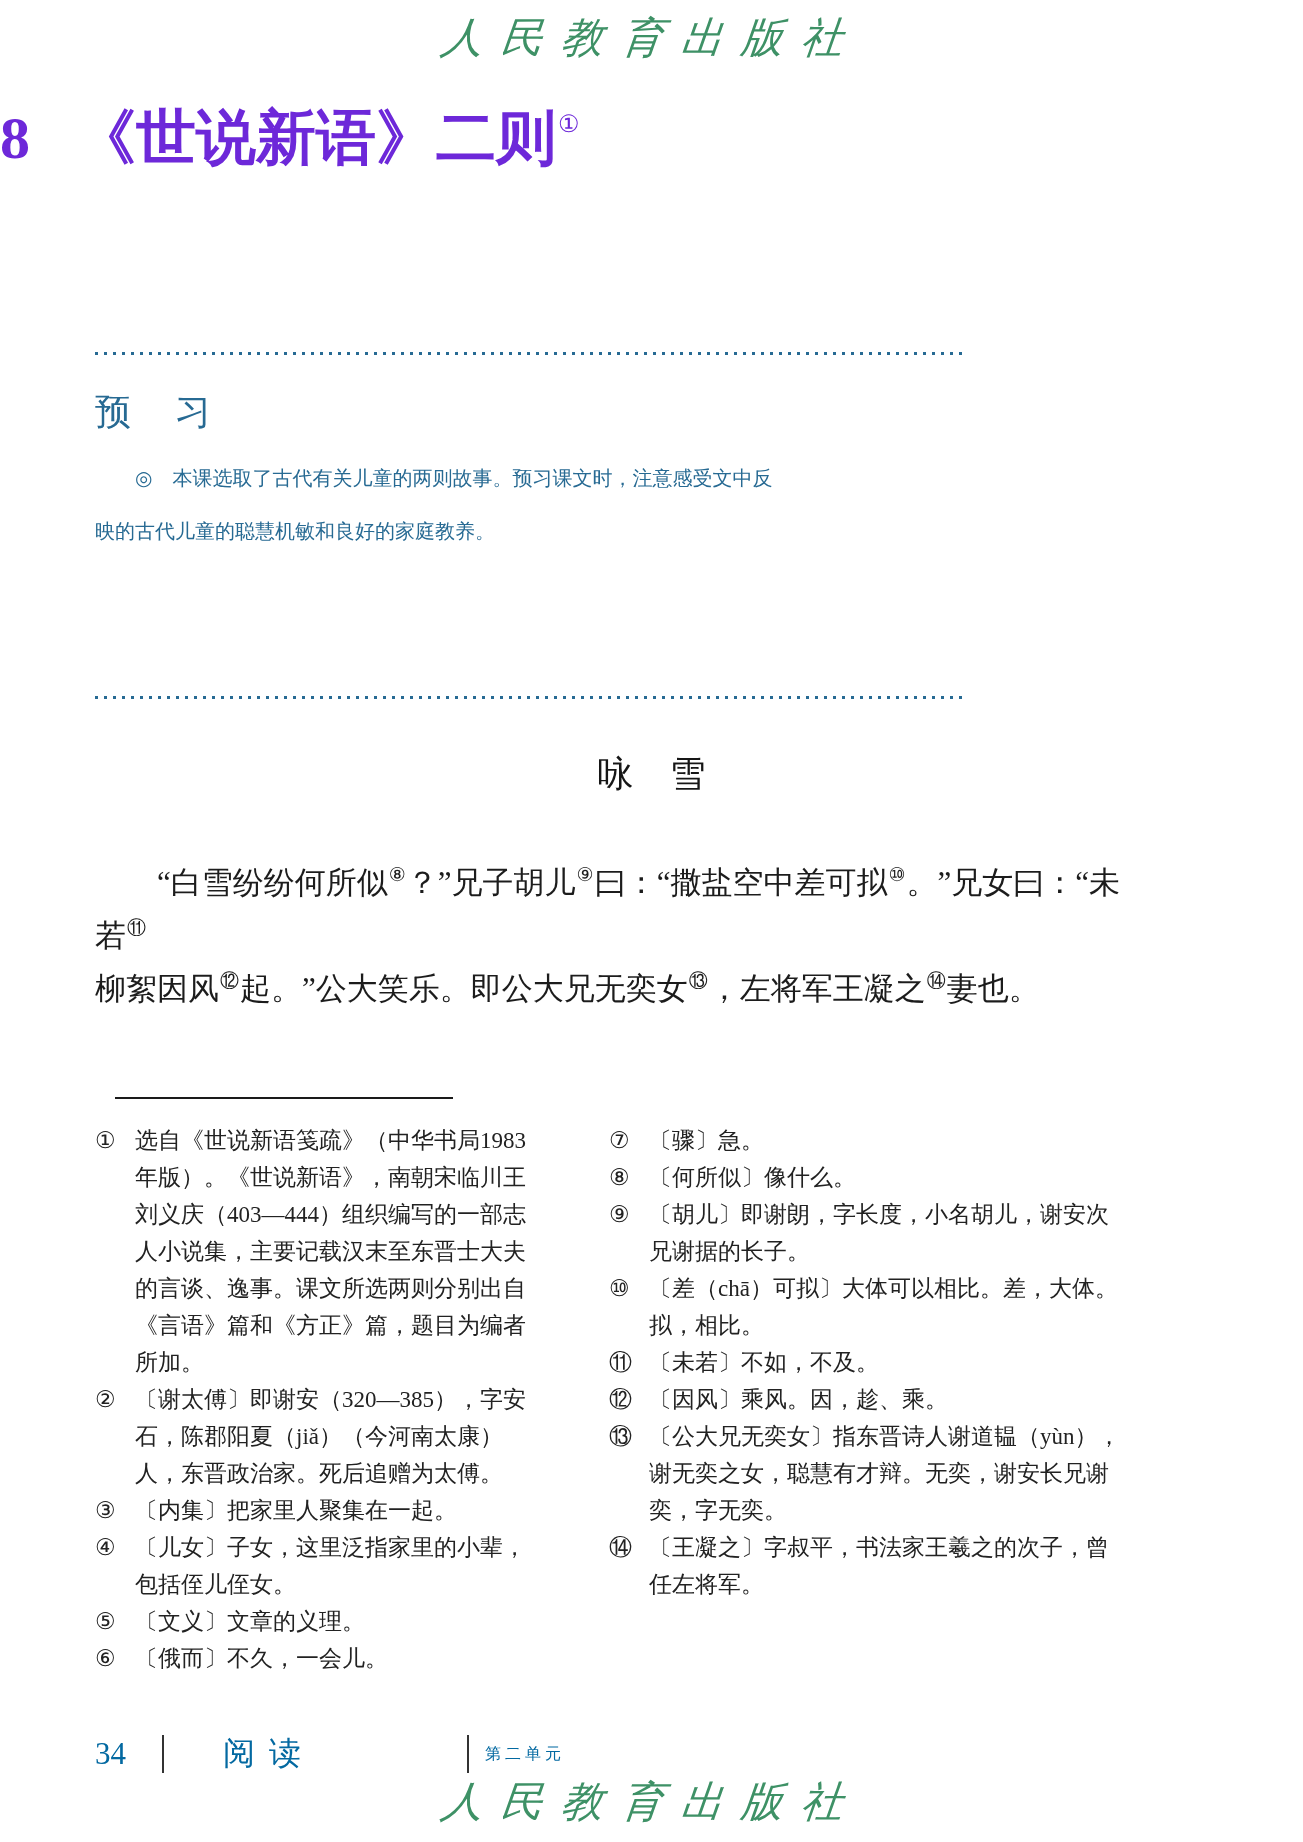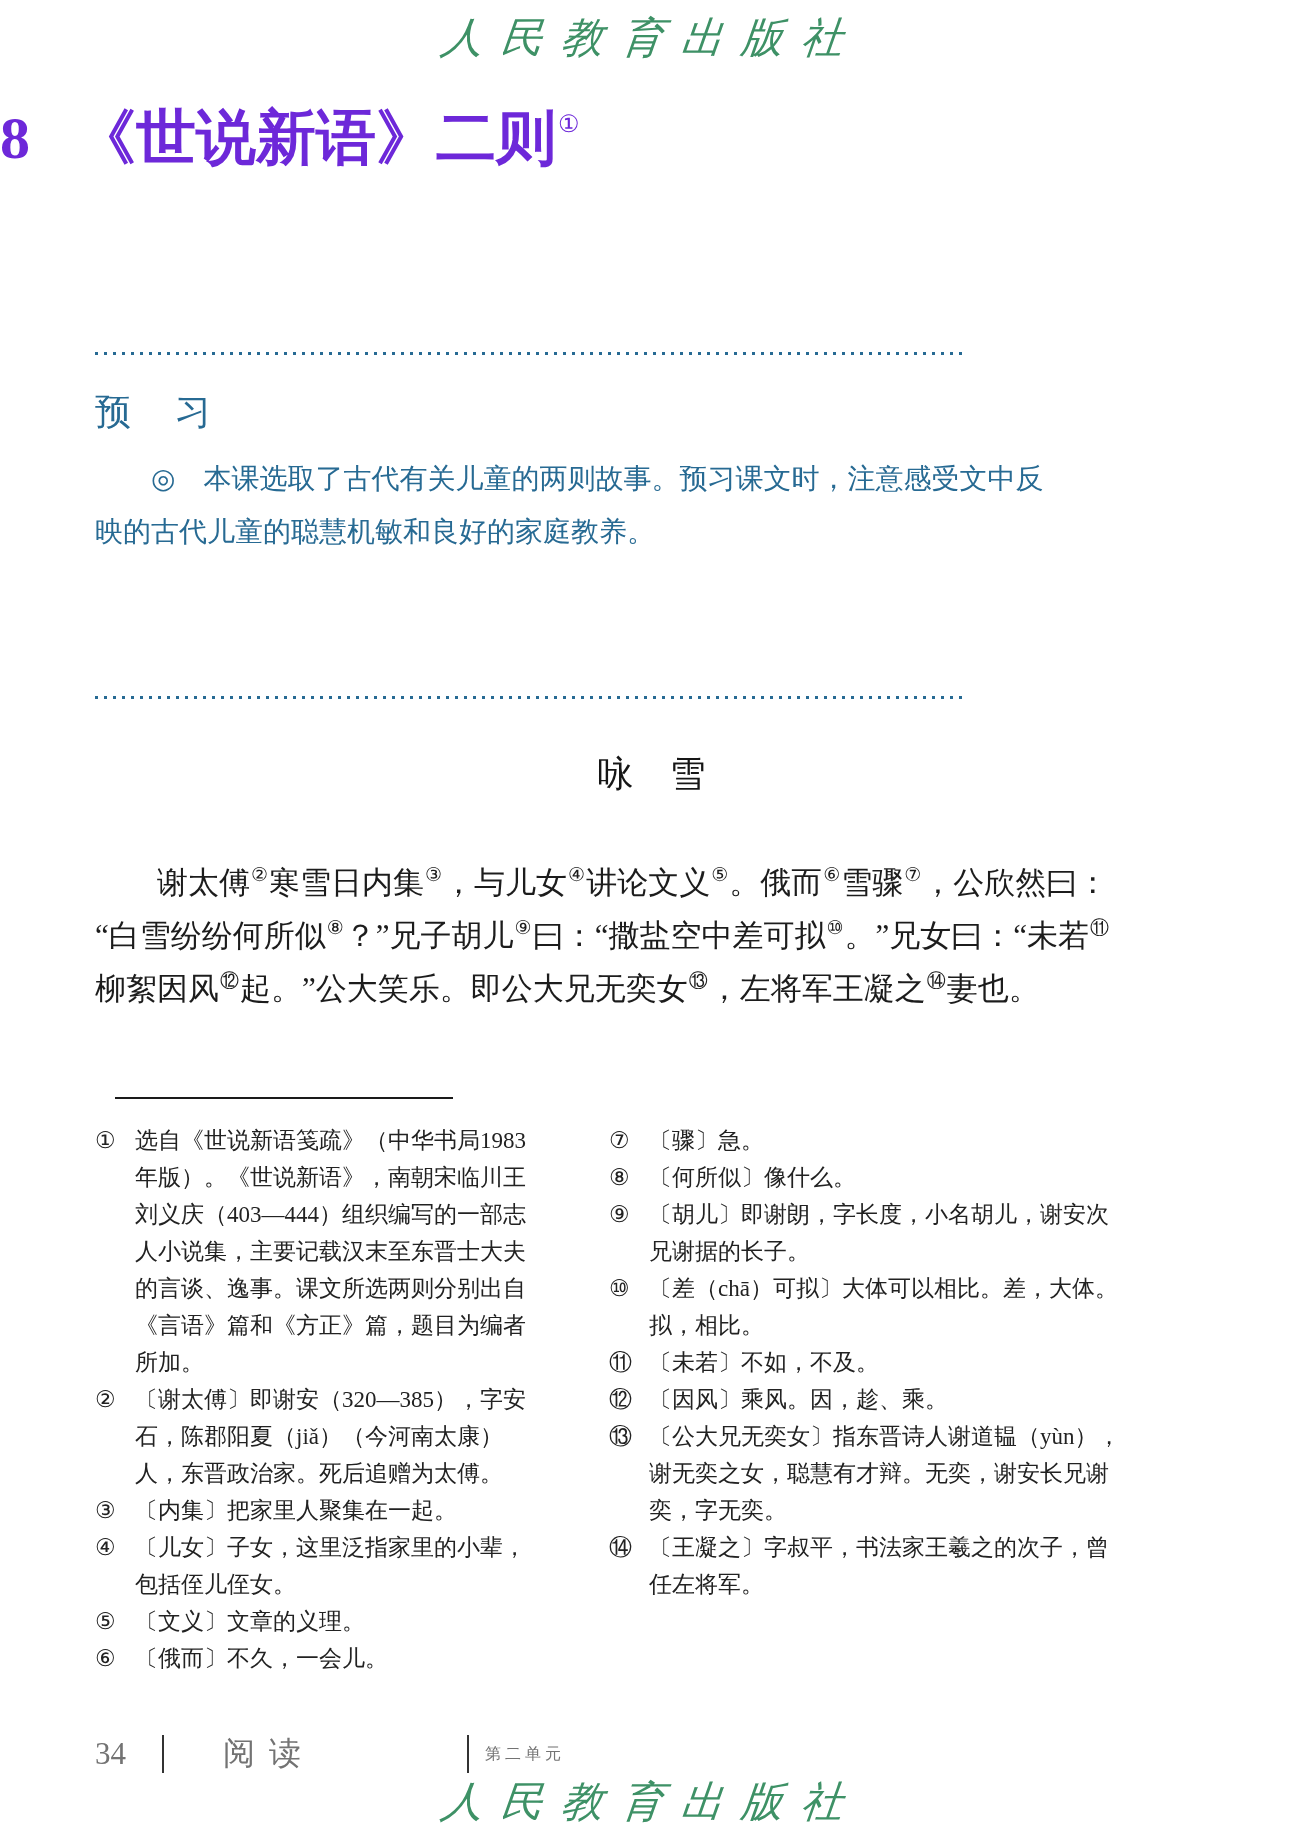--- a/index.html
+++ b/index.html
@@ -59,21 +59,21 @@
   .pv-heading{
     top:388px;left:95px;
     font-size:36px;
     color:var(--blue);
     letter-spacing:4px;
     font-weight:500;
   }
   .pv-body{
     top:452px;left:95px;width:1035px;
     color:var(--blue);
-    font-size:28px;
+    font-size:20px;
     line-height:53px;
   }
   .pv-item{text-indent:2em;}
 
   
   .article-title{
     top:750px;left:0;width:100%;
     text-align:center;
     font-size:36px;
     font-weight:400;
@@ -108,21 +108,21 @@
   .fn-col-right{flex:1;}
   .fn-row{display:flex;}
   .fn-marker{width:40px;flex:none;}
   .fn-text{flex:1;}
 
   
   .footer{
     top:1733px;left:95px;
     display:flex;align-items:center;
     height:42px;
-    color:#737373;
+    color:#0369a1;
     white-space:nowrap;
   }
   .pageno{font-size:31px;}
   .vbar{width:2px;height:38px;background:#333;}
   .vbar1{margin:0 30px 0 36px;}
   .vbar2{margin:0 16px 0 152px;}
   .sect{font-size:32px;letter-spacing:14px;margin-left:29px;}
   .unit{font-size:16px;letter-spacing:4px;}
 </style>
 </head>
@@ -138,21 +138,20 @@
 
 <div class="abs pv-heading">预　习</div>
 <div class="abs pv-body" id="pv-body">
     <div class="pv-item">◎　本课选取了古代有关儿童的两则故事。预习课文时，注意感受文中反<br>映的古代儿童的聪慧机敏和良好的家庭教养。</div>
   </div>
 
 <div class="abs dotline dot2"></div>
 
 <div class="abs article-title">咏　雪</div>
 <div class="abs article-body" id="article-body">
-    <div class="tline">谢太傅<span class="sup">②</span>寒雪日内集<span class="sup">③</span>，与儿女<span class="sup">④</span>讲论文义<span class="sup">⑤</span>。俄而<span class="sup">⑥</span>雪骤<span class="sup">⑦</span>，公欣然曰：</div>
     <div class="tline">“白雪纷纷何所似<span class="sup">⑧</span>？”兄子胡儿<span class="sup">⑨</span>曰：“撒盐空中差可拟<span class="sup">⑩</span>。”兄女曰：“未若<span class="sup">⑪</span></div>
     <div class="tline">柳絮因风<span class="sup">⑫</span>起。”公大笑乐。即公大兄无奕女<span class="sup">⑬</span>，左将军王凝之<span class="sup">⑭</span>妻也。</div>
   </div>
 
 <div class="abs fn-rule"></div>
 <div class="abs fn-wrap">
   <div class="fn-col-left" id="fn-left">
       <div class="fn-row">
         <span class="fn-marker">①</span>
         <span class="fn-text">选自《世说新语笺疏》（中华书局1983年版）。《世说新语》，南朝宋临川王刘义庆（403—444）组织编写的一部志人小说集，主要记载汉末至东晋士大夫的言谈、逸事。课文所选两则分别出自《言语》篇和《方正》篇，题目为编者所加。</span>

